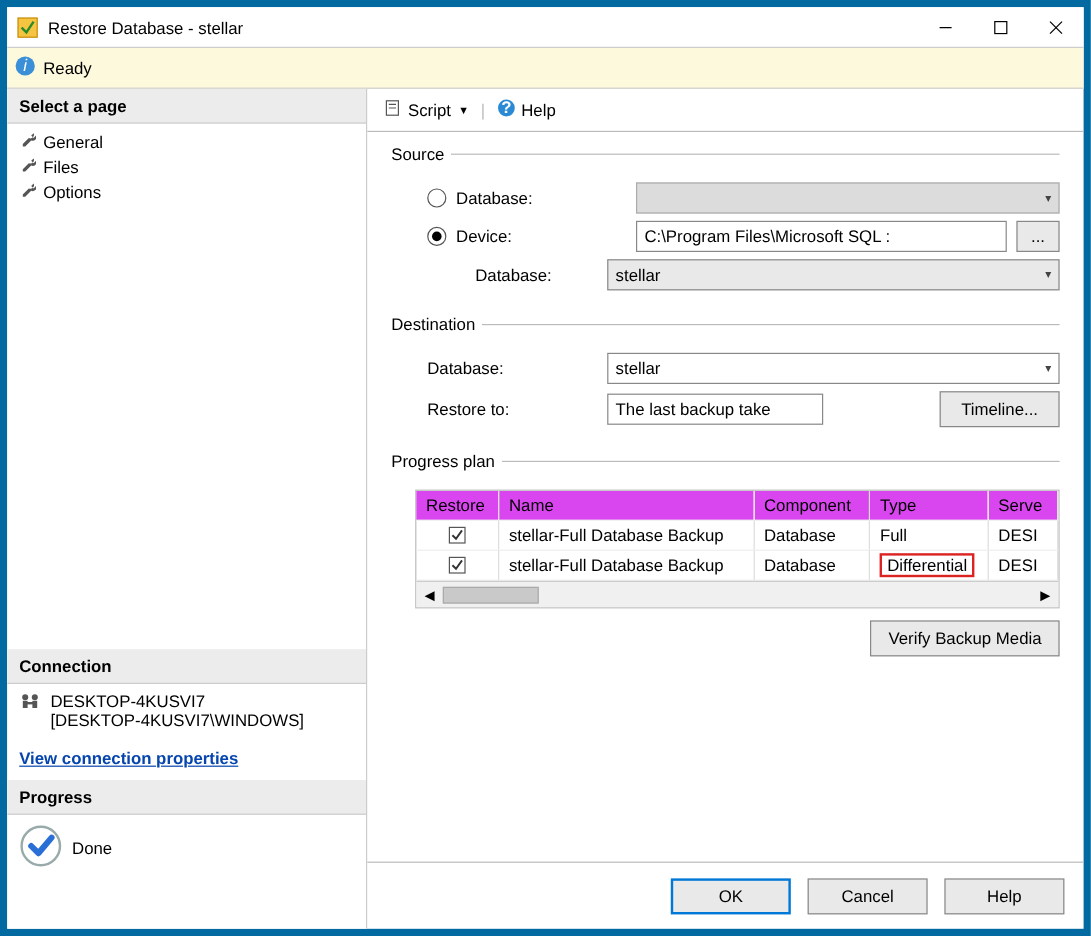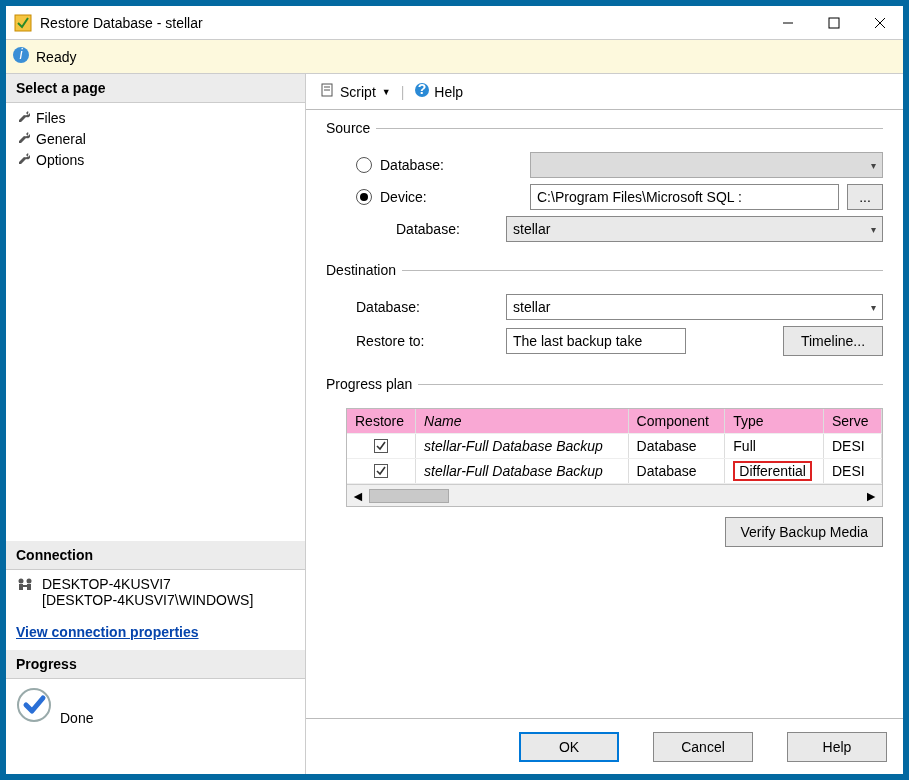--- a/index.html
+++ b/index.html
@@ -18,49 +18,49 @@
   .body { flex:1; display:flex; overflow:hidden; }
   .sidebar { width: 300px; border-right: 1px solid #ccc; display:flex; flex-direction:column; background:#fff; }
   .side-header { background:#ececec; padding:6px 10px; font-weight:bold; border-bottom:1px solid #ccc; }
   .side-section { padding: 4px 0; }
   .side-item { display:flex; align-items:center; padding:2px 10px; gap:6px; }
   .side-item svg { width:14px; height:14px; }
   .side-flex { flex:1; }
   .conn-block { padding:6px 10px; display:flex; align-items:flex-start; gap:8px; }
   .linkblock { padding: 10px; font-weight: bold; }
   .linkblock a { color:#0645ad; text-decoration:underline; }
-  .progress-row { display:flex; align-items:flex-end; padding:8px 10px; gap:8px;}
+  .progress-row { display:flex; align-items:center; padding:8px 10px; gap:8px;}
   
   .main { flex:1; display:flex; flex-direction:column; padding:0; overflow:hidden; }
   .toolbar { height:36px; display:flex; align-items:center; padding:0 10px; gap:6px; border-bottom:1px solid #bbb; }
   .toolbtn { display:flex; align-items:center; gap:4px; padding:2px 4px;}
   .content { flex:1; padding:10px 20px 10px 20px; overflow:hidden; }
   fieldset.group { border:none; border-top:1px solid #bbb; margin:0 0 14px 0; padding:10px 0 0 0; }
   fieldset.group > legend { padding:0 6px 0 0; }
   .formrow { display:flex; align-items:center; margin:6px 0 6px 30px; }
   .formrow.indent { margin-left: 70px; }
   .formlabel { width: 150px; }
   .combo, .textbox { flex:1; height:26px; border:1px solid #888; background:#fff; padding:0 6px; display:flex; align-items:center; justify-content:space-between; }
   .combo.disabled { background:#dcdcdc; border-color:#aaa; color:#888;}
   .chev { font-size:10px; color:#444; }
   .btn-small { width:36px; height:26px; border:1px solid #888; background:#e9e9e9; margin-left:8px; display:flex; align-items:center; justify-content:center; }
-  .btn { height:30px; min-width:100px; border:1px solid #888; background:#e9e9e9; padding:0 14px; display:flex; align-items:center; justify-content:center;margin-left:20px; }
+  .btn { height:30px; min-width:100px; border:1px solid #888; background:#e9e9e9; padding:0 14px; display:flex; align-items:center; justify-content:center; }
   .radio { width:16px; height:16px; border:1px solid #555; border-radius:50%; margin-right:8px; display:flex; align-items:center; justify-content:center;}
   .radio .dot { width:8px; height:8px; background:#000; border-radius:50%; }
   .destrow { display:flex; align-items:center; margin:6px 0 6px 30px; }
   .destrow .formlabel{ width:150px;}
   .destrow .right { flex:1; display:flex; gap:12px; align-items:center;}
   .textbox.ro { background:#fff;}
   
   .tablewrap { border:1px solid #bbb; margin-top:6px; }
   table.grid { width:100%; border-collapse:collapse; font-size:14px; }
   table.grid th, table.grid td { border-right:1px solid #ddd; border-bottom:1px solid #eee; padding:4px 8px; text-align:left; white-space:nowrap; overflow:hidden;}
-  table.grid th { background:#f9a8d4; font-weight:normal;}
+  table.grid th { background:#d946ef; font-weight:normal;}
   .col-restore{width:70px;text-align:center;}
-  .col-name{width:220px;font-style:italic;}
+  .col-name{width:220px;}
   .col-comp{width:100px;}
   .col-type{width:100px;}
   .col-serv{width:60px;}
   .chk { width:14px; height:14px; border:1px solid #555; display:inline-flex; align-items:center; justify-content:center; margin:0 auto;}
   .chk svg{width:10px;height:10px;}
   .hl { border:2px solid #d22; padding:0 4px;}
   .hscroll { height:22px; background:#f0f0f0; display:flex; align-items:center; justify-content:space-between; padding:0 4px; border-top:1px solid #ccc;}
   .thumb { height:14px; width:80px; background:#c9c9c9; border:1px solid #aaa; margin-left:4px;}
   
   .footer { height:56px; border-top:1px solid #bbb; display:flex; align-items:center; justify-content:flex-end; padding:0 16px; gap:14px;text-align:center;}
@@ -112,27 +112,27 @@
 
   <div class="body">
 
     <div class="sidebar">
       <div class="side-header">Select a page</div>
       <div class="side-section">
         <div class="side-item">
           <span><svg viewBox="0 0 14 14">
                 <path d="M12 2a3 3 0 0 1-4 4L3 11l0 2 2 0 5-5a3 3 0 0 0 4-4l-2 2-2-2z" fill="#555"></path>
               </svg></span>
-          <span>Files</span>
+          <span>General</span>
         </div>
         <div class="side-item">
           <span><svg viewBox="0 0 14 14">
                 <path d="M12 2a3 3 0 0 1-4 4L3 11l0 2 2 0 5-5a3 3 0 0 0 4-4l-2 2-2-2z" fill="#555"></path>
               </svg></span>
-          <span>General</span>
+          <span>Files</span>
         </div>
         <div class="side-item">
           <span><svg viewBox="0 0 14 14">
                 <path d="M12 2a3 3 0 0 1-4 4L3 11l0 2 2 0 5-5a3 3 0 0 0 4-4l-2 2-2-2z" fill="#555"></path>
               </svg></span>
           <span>Options</span>
         </div>
       </div>
       <div class="side-flex"></div>
       <div class="side-header">Connection</div>

